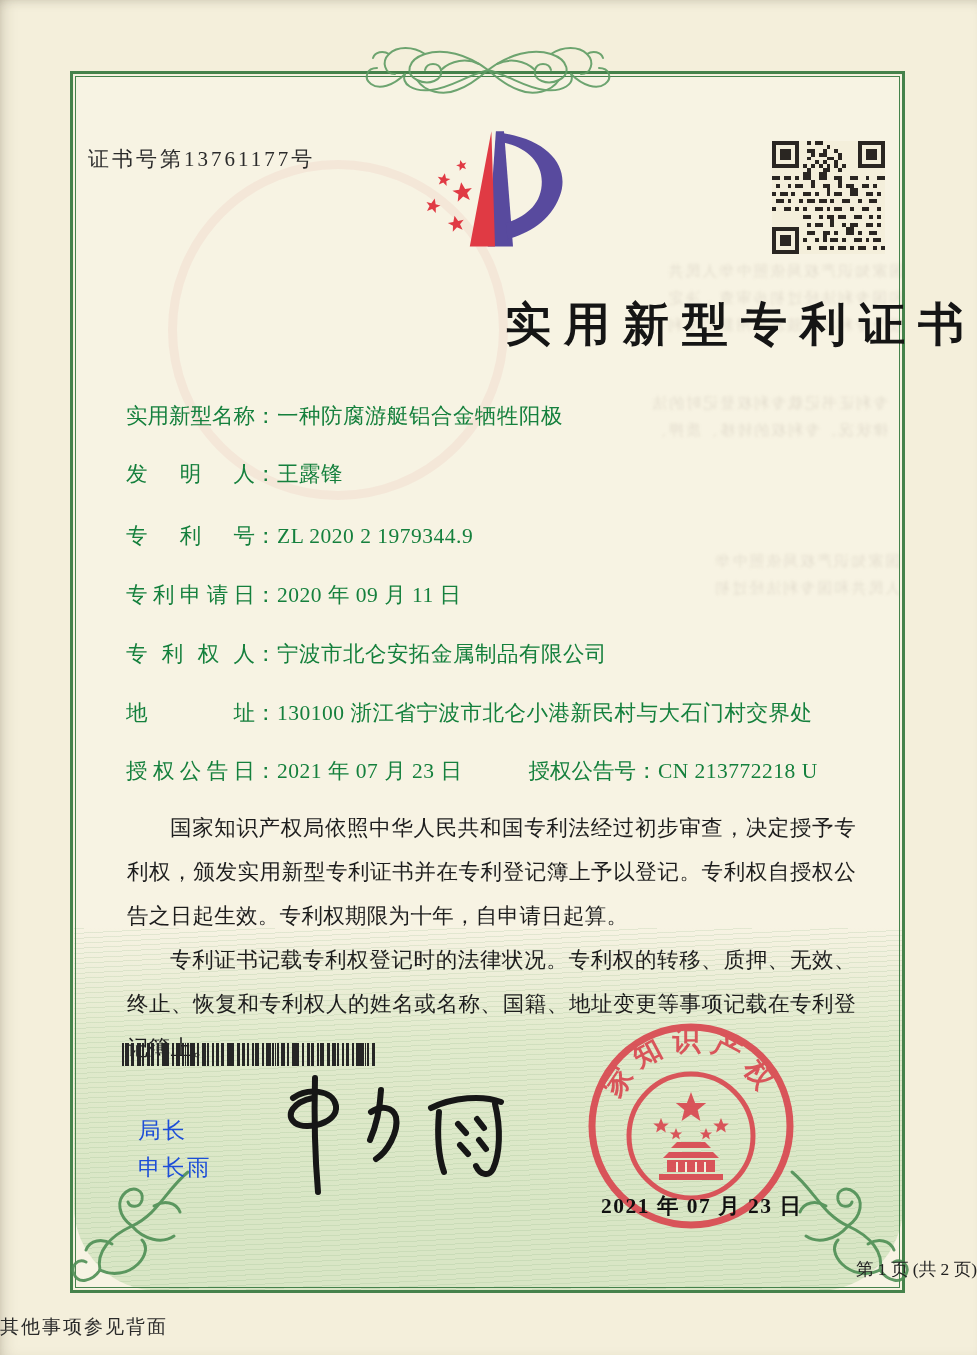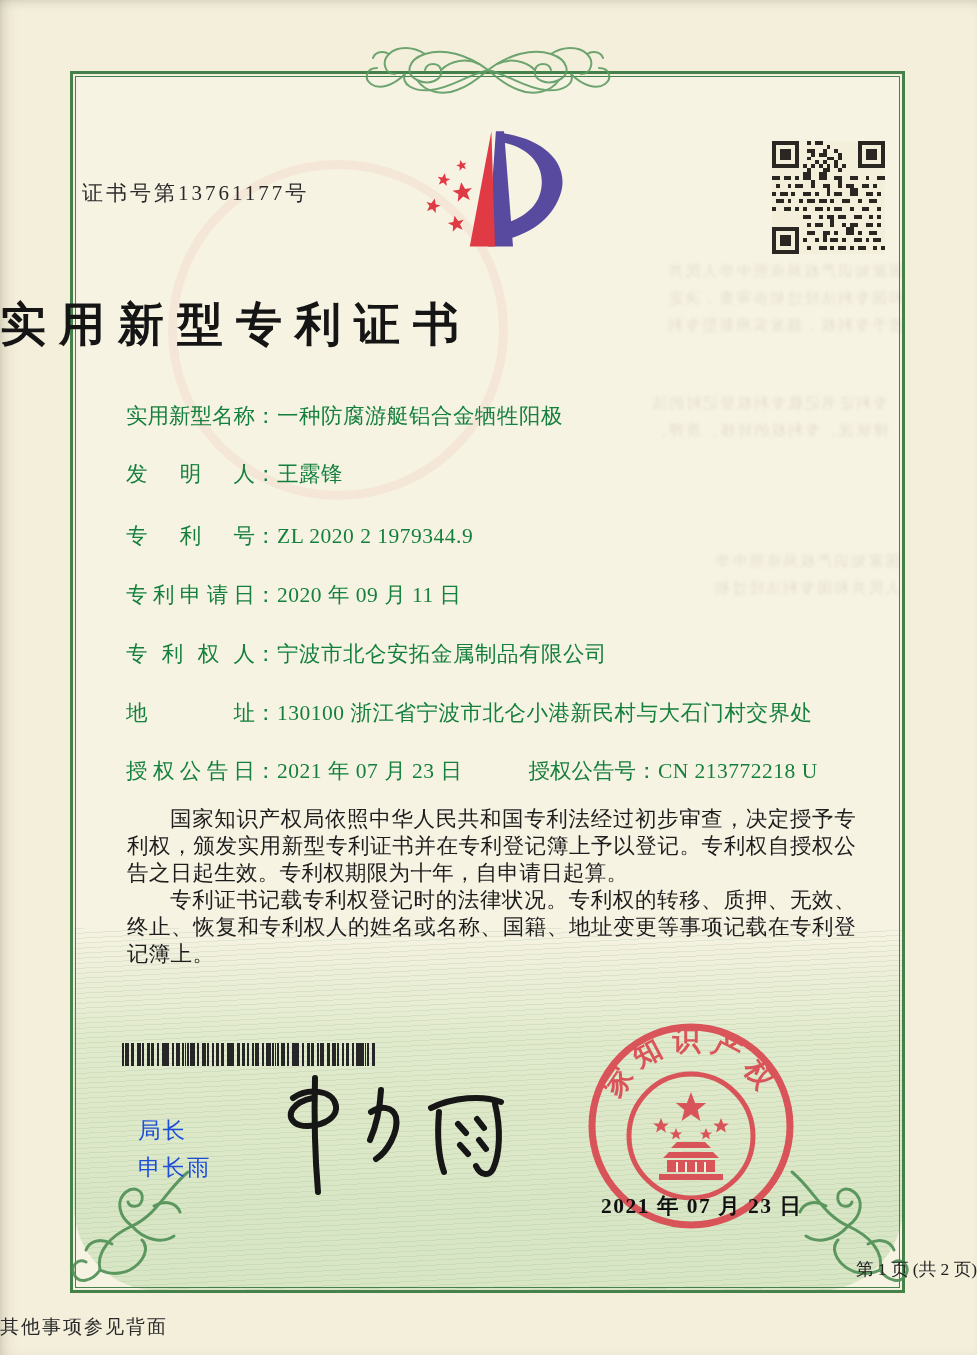--- a/index.html
+++ b/index.html
@@ -19,35 +19,35 @@
     border-radius:0 0 85px 85px;
     background:
       repeating-linear-gradient(177deg, rgba(122,168,116,.16) 0 1px, rgba(0,0,0,0) 1px 5px),
       linear-gradient(180deg, rgba(229,237,213,0) 0%, rgba(221,232,200,.85) 30%, #d9e6c5 75%);
   }
   .pink-ghost-ring { position:absolute; left:168px; top:160px; width:340px; height:340px;
     border:9px solid rgba(221,128,128,.10); border-radius:50%; }
   .bleed { position:absolute; color:rgba(100,88,70,.13); font-size:15px; line-height:27px;
     overflow:hidden; transform:scaleX(-1); filter:blur(1.6px); letter-spacing:2px; }
   
-  .cert-no { position:absolute; left:82px; top:145px; font-size:21px; letter-spacing:3px; color:#2b2b2b;margin-top:34px; }
+  .cert-no { position:absolute; left:88px; top:145px; font-size:21px; letter-spacing:3px; color:#2b2b2b; }
   .logo { position:absolute; left:405px; top:118px; }
   .qr { position:absolute; left:772px; top:141px; }
-  .title { position:absolute; left:0; top:294px; width:977px; text-align:left;
+  .title { position:absolute; left:0; top:294px; width:977px; text-align:right;
     font-size:46px; font-weight:bold; letter-spacing:13px; color:#151515; }
   
   .field-row { position:absolute; left:126px; font-size:21.5px; color:#15803d; width:760px; white-space:nowrap; }
   .flabel { display:inline-block; width:129px; text-align:justify; text-align-last:justify; vertical-align:bottom; }
   .fcolon { display:inline-block; width:22px; }
   .fvalue { letter-spacing:.5px; }
   .second-pair { margin-left:66px; }
   .second-pair .flabel2 { display:inline-block; }
   
   .body-text { position:absolute; left:127px; top:806px; width:729px;
-    font-size:21.5px; line-height:27px; color:#1d1d1d; text-align:justify; }
+    font-size:21.5px; line-height:44px; color:#1d1d1d; text-align:justify; }
   .body-text p { text-indent:2em; letter-spacing:.3px; }
   
   .barcode { position:absolute; left:122px; top:1043px; width:253px; height:23px;
     background:
       repeating-linear-gradient(90deg,#262626 0 2px,transparent 2px 5px),
       repeating-linear-gradient(90deg,#262626 0 1px,transparent 1px 9px),
       repeating-linear-gradient(90deg,transparent 0 3px,#262626 3px 6px,transparent 6px 13px);
   }
   .signer { position:absolute; left:138px; top:1112px; font-size:22.5px; line-height:37px; color:#1d4ed8; letter-spacing:2px; }
   .signature { position:absolute; left:255px; top:1062px; }

